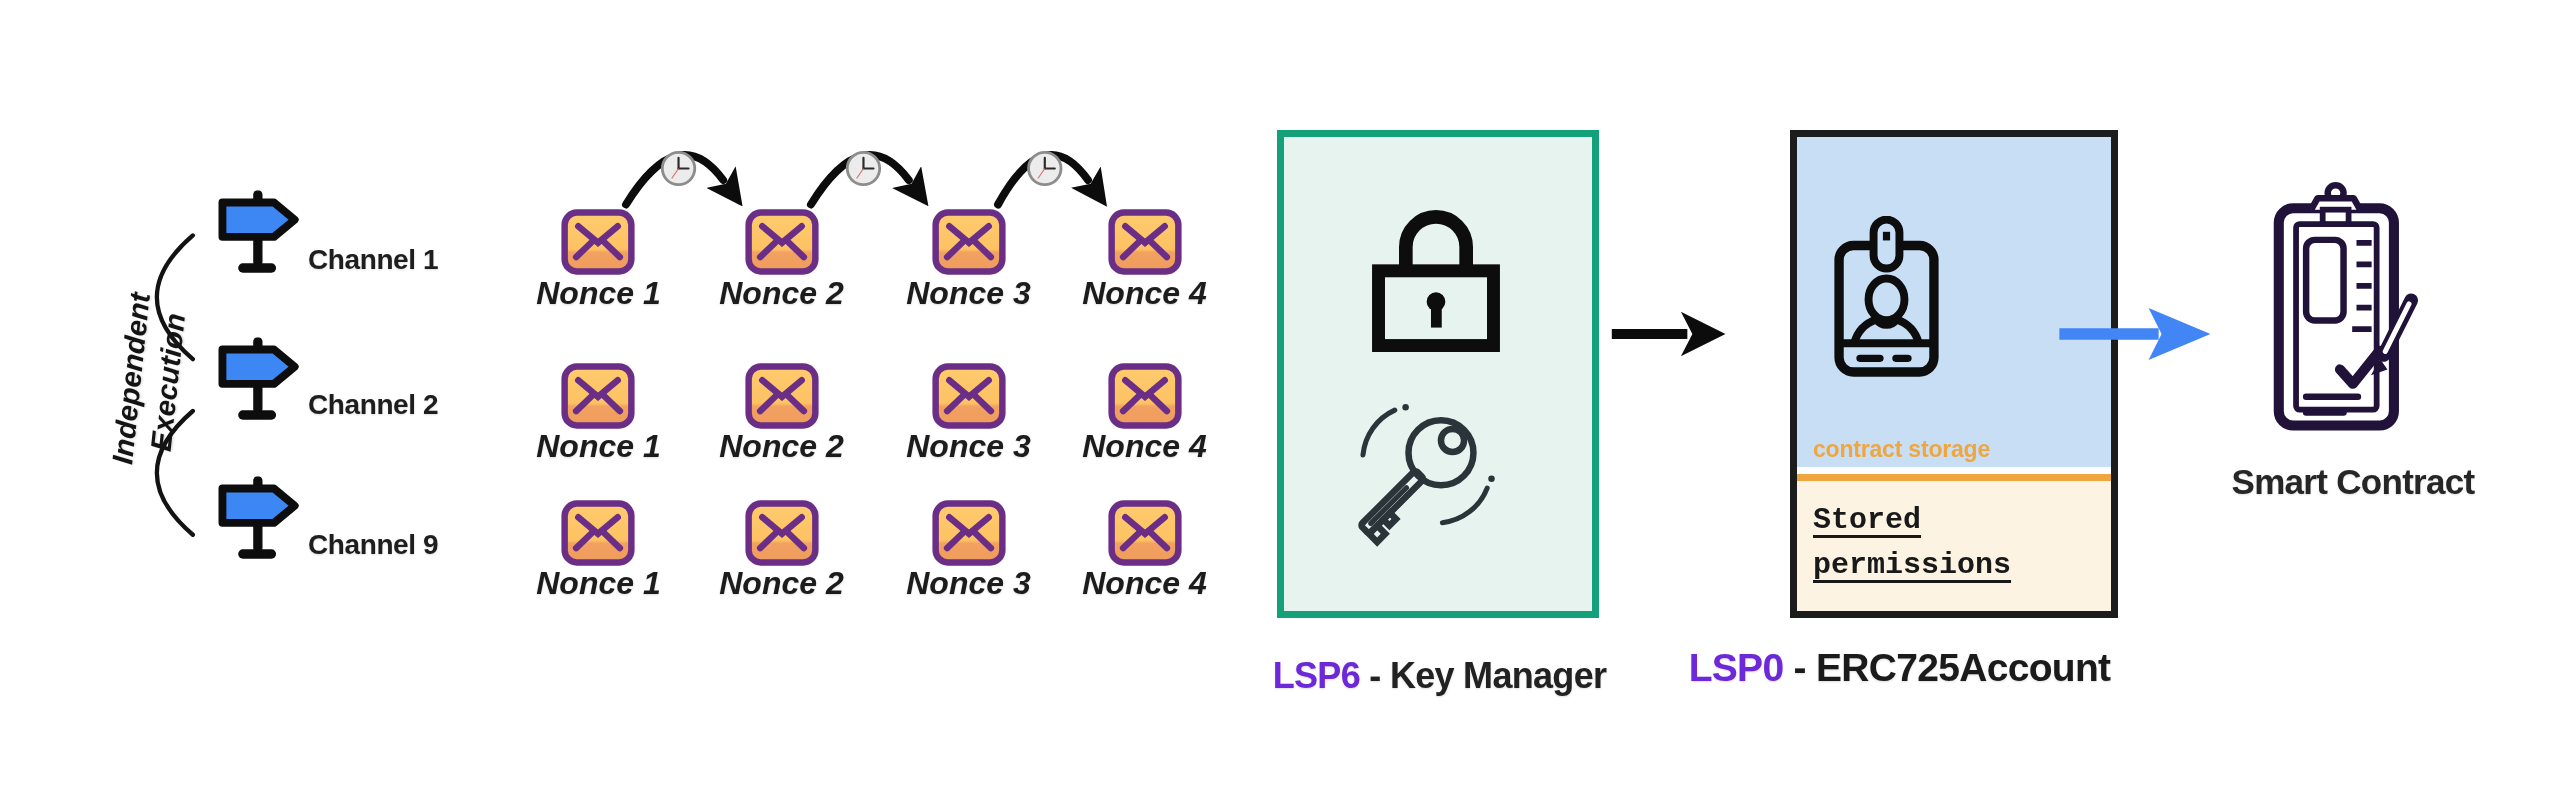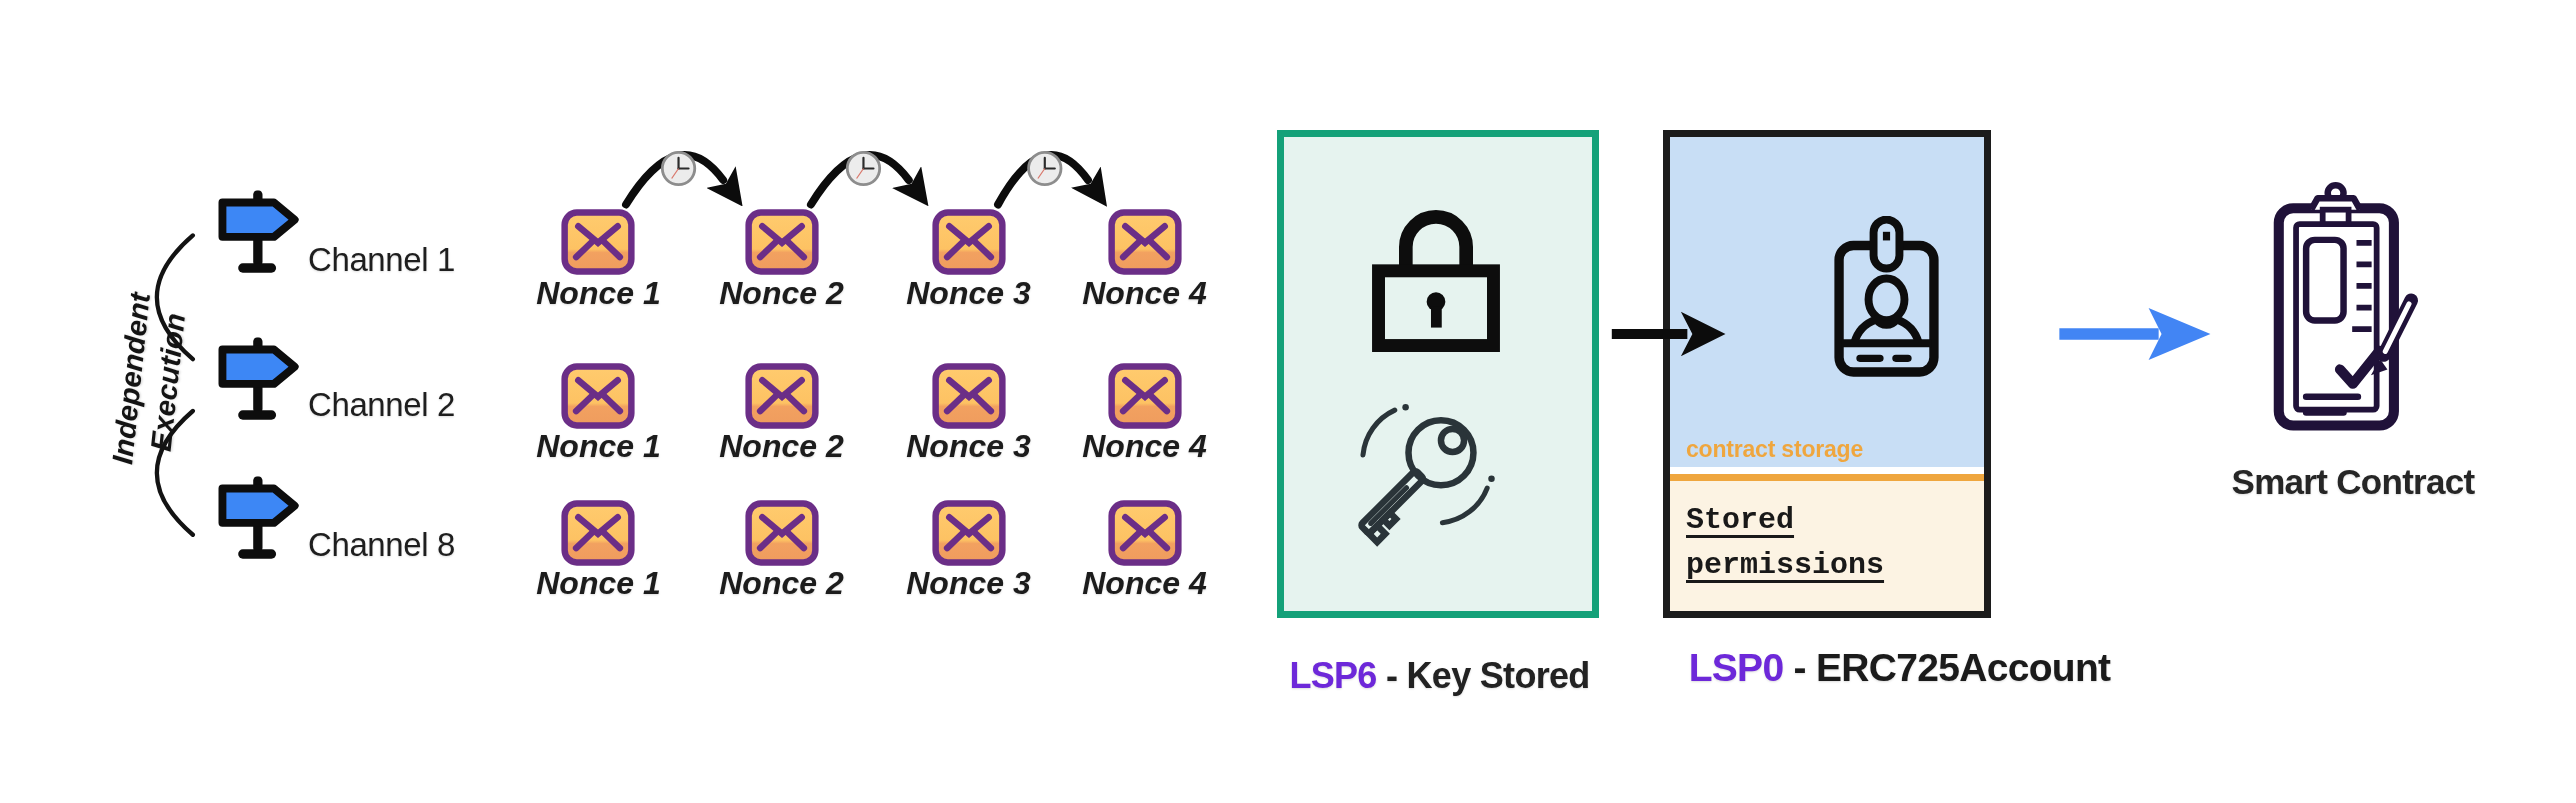--- a/index.html
+++ b/index.html
@@ -5,31 +5,31 @@
   html,body{margin:0;padding:0;background:#ffffff;}
   .canvas{position:relative;width:2576px;height:804px;background:#ffffff;overflow:hidden;
           font-family:"Liberation Sans",sans-serif;}
   svg.icon{position:absolute;display:block;}
   .shadowed{text-shadow:0 1.4px 2.2px rgba(0,0,0,0.14);}
 
   
   .indep{position:absolute;left:-27px;top:360px;width:317px;height:37px;text-align:center;
          font-style:italic;font-weight:700;font-size:29px;line-height:37px;color:#141414;
          transform:rotate(-84deg);}
-  .ch-label{position:absolute;left:308px;font-weight:400;font-size:33px;line-height:39px;
+  .ch-label{position:absolute;left:308px;font-weight:700;font-size:28px;line-height:39px;
             color:#1e1e1e;letter-spacing:-0.4px;white-space:nowrap;}
 
   
   .nonce{position:absolute;width:173px;text-align:center;font-style:italic;font-weight:700;
          font-size:32px;line-height:35px;color:#1c1c1c;white-space:nowrap;}
 
   
   .box{position:absolute;box-sizing:border-box;}
   .km-box{left:1277px;top:130px;width:322px;height:488px;border:7.2px solid #14a179;background:#e6f3ef;}
-  .acct-box{left:1663px;top:130px;width:328px;height:488px;border:7.2px solid #1c1c1c;background:#ffffff;}
+  .acct-box{left:1790px;top:130px;width:328px;height:488px;border:7.2px solid #1c1c1c;background:#ffffff;}
   .acct-blue{position:absolute;left:0;top:0;width:100%;height:330px;background:#c8def5;}
   .acct-orange{position:absolute;left:0;top:337px;width:100%;height:7.2px;background:#efa63e;}
   .acct-cream{position:absolute;left:0;top:344px;width:100%;height:130px;background:#fcf3e3;}
   .storage-caption{position:absolute;left:16px;bottom:4.3px;font-weight:700;font-size:23px;
                    color:#efa63e;letter-spacing:-0.2px;white-space:nowrap;}
   .perm{margin:17.3px 0 0 16px;font-weight:700;font-size:30px;line-height:45px;color:#191919;font-family:Liberation Mono, monospace;}
   .perm div{text-decoration:underline;text-decoration-thickness:2.9px;text-underline-offset:6.5px;width:max-content;}
 
   
   .box-label{position:absolute;text-align:center;font-weight:700;white-space:nowrap;letter-spacing:-0.7px;}
@@ -81,21 +81,21 @@
     </svg>
   <svg class="icon" style="left:216px;top:337px" width="83" height="88" viewBox="0 0 116 122">
       <use href="#sym-signpost"></use>
     </svg>
   <svg class="icon" style="left:216px;top:476px" width="83" height="88" viewBox="0 0 116 122">
       <use href="#sym-signpost"></use>
     </svg>
 
   <div class="ch-label shadowed" style="top:240px">Channel 1</div>
   <div class="ch-label shadowed" style="top:385px">Channel 2</div>
-  <div class="ch-label shadowed" style="top:525px">Channel 8</div>
+  <div class="ch-label shadowed" style="top:525px">Channel 9</div>
 
   <svg class="icon" style="left:561px;top:209px" width="74" height="66" viewBox="0 0 103 92">
       <use href="#sym-envelope"></use>
     </svg>
   <svg class="icon" style="left:745px;top:209px" width="74" height="66" viewBox="0 0 103 92">
       <use href="#sym-envelope"></use>
     </svg>
   <svg class="icon" style="left:932px;top:209px" width="74" height="66" viewBox="0 0 103 92">
       <use href="#sym-envelope"></use>
     </svg>
@@ -158,21 +158,21 @@
       <circle cx="142" cy="56" r="16" stroke-width="9"></circle>
       <g transform="rotate(-45 126 73)">
         <rect x="-24" y="65" width="108" height="17" rx="4" stroke-width="9"></rect>
         <rect x="-24" y="82" width="16" height="16" stroke-width="9"></rect>
         <rect x="4" y="82" width="13" height="12" stroke-width="9"></rect>
         <path d="M-12 73.5 H58" stroke-width="7" stroke-linecap="round"></path>
       </g>
     </g>
   </svg>
   <div class="box-label km-label shadowed">
-    <span class="tag">LSP6</span><span> - </span><span>Key Stored</span>
+    <span class="tag">LSP6</span><span> - </span><span>Key Manager</span>
   </div>
 
   <div class="box acct-box">
     <div class="acct-blue">
       <div class="storage-caption">contract storage</div>
     </div>
     <div class="acct-orange"></div>
     <div class="acct-cream">
       <div class="perm">
         <div>Stored</div>

